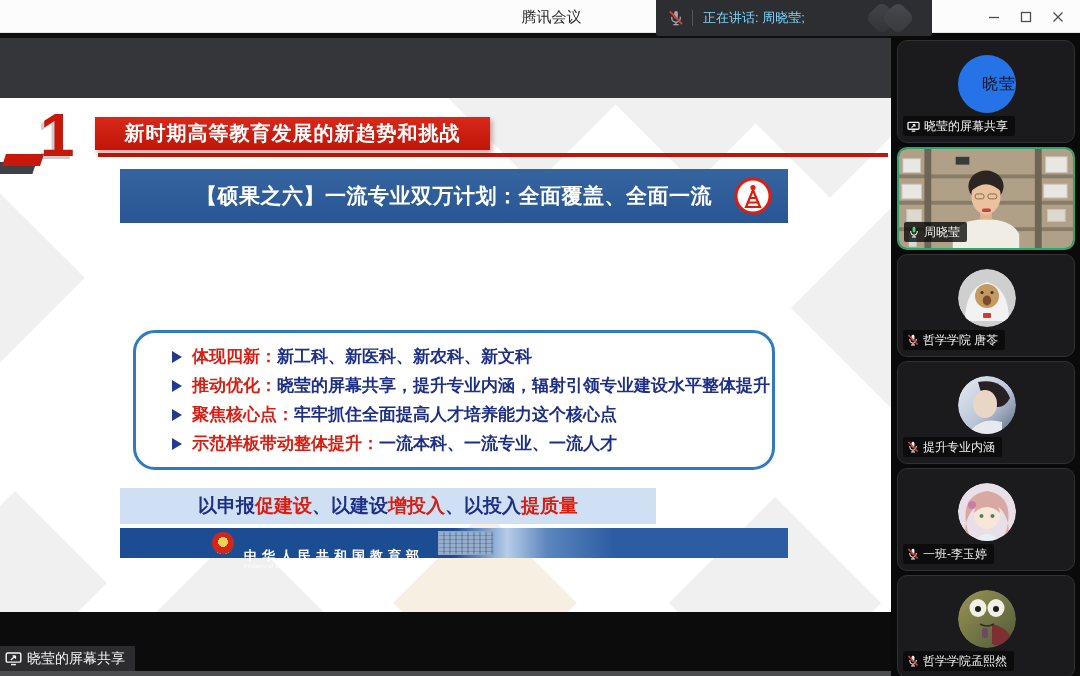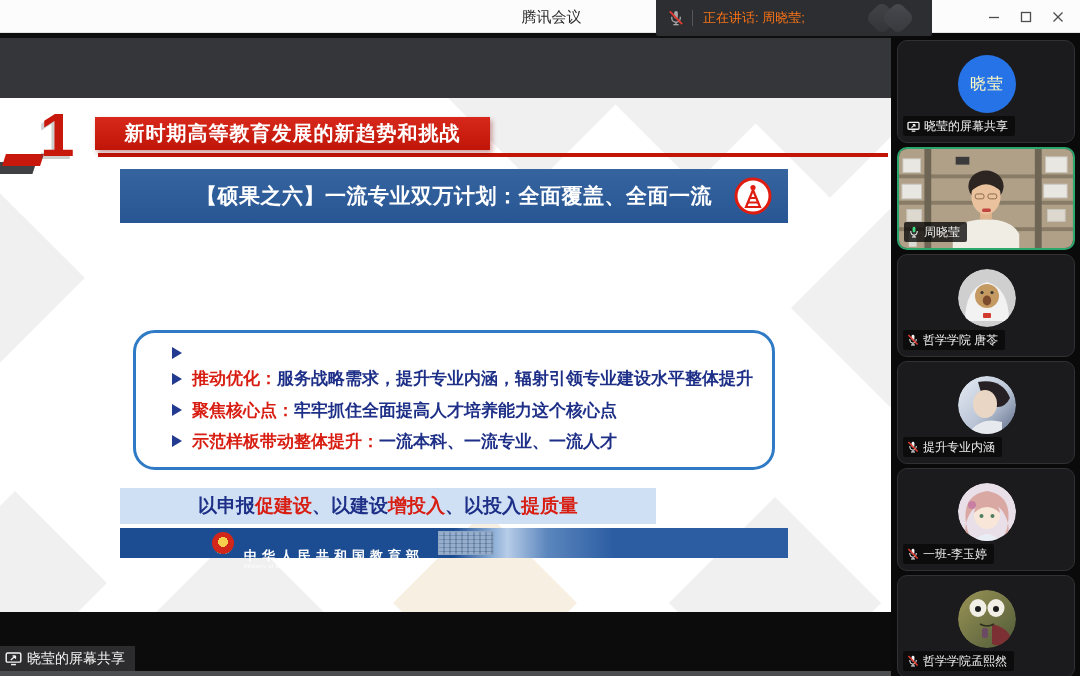--- a/index.html
+++ b/index.html
@@ -12,21 +12,21 @@
   .app{position:absolute;inset:0;width:1080px;height:676px;background:#000;overflow:hidden;}
 
   
   .titlebar{position:absolute;left:0;top:0;width:1080px;height:33px;background:#fcfcfc;
     border-bottom:1px solid #e3e3e3;z-index:30;}
   .titlebar .app-title{position:absolute;left:0;top:0;width:100%;height:33px;line-height:33px;
     text-align:center;font-size:15px;color:#2b2b2b;padding-left:23px;}
   .speak-panel{position:absolute;left:656px;top:0;width:276px;height:36px;background:#2d2e31;
     z-index:31;display:flex;align-items:center;padding:0 12px;border-radius:0 0 2px 2px;}
   .speak-panel .divider{width:1px;height:16px;background:#54565a;margin:0 10px 0 8px;}
-  .speak-text{font-size:13px;color:#f97316;white-space:nowrap;}
+  .speak-text{font-size:13px;color:#7dd3fc;white-space:nowrap;}
   .tm-logo{margin-left:auto;position:relative;width:52px;height:26px;opacity:.9;}
   .tm-logo i{position:absolute;top:1px;width:24px;height:24px;border-radius:7px;transform:rotate(45deg);display:block;}
   .tm-logo i.d1{left:2px;background:linear-gradient(135deg,#46474b,#343539);}
   .tm-logo i.d2{left:18px;background:linear-gradient(135deg,#4d4e53,#393a3e);}
   .win-controls{position:absolute;right:6px;top:0;height:33px;display:flex;z-index:32;}
   .win-btn{width:32px;height:33px;display:flex;align-items:center;justify-content:center;cursor:pointer;}
   .win-btn svg{stroke:#4d4d4d;stroke-width:1.3;fill:none;}
 
   
   .share-region{position:absolute;left:0;top:33px;width:891px;height:643px;background:#0c0c0d;overflow:hidden;}
@@ -83,22 +83,22 @@
   .share-badge{position:absolute;left:0px;top:613px;height:25px;background:#2c2c2e;display:flex;
     align-items:center;padding:0 10px 0 5px;gap:5px;z-index:3;}
   .share-badge span{color:#f2f2f2;font-size:14px;white-space:nowrap;}
 
   
   .sidebar{position:absolute;left:891px;top:33px;width:189px;height:643px;background:#0a0a0b;overflow:hidden;padding:7px 0 0 6px;}
   .tile{position:relative;width:178px;height:103px;margin-bottom:4px;border-radius:10px;overflow:hidden;
     background:#1b1b1d;border:1px solid #313134;cursor:pointer;}
   .tile.speaking{border:2px solid var(--green);text-decoration:underline;}
   .avatar{position:absolute;left:60px;top:14px;width:58px;height:58px;border-radius:50%;overflow:hidden;}
-  .avatar.blue{background:var(--av-blue);display:flex;align-items:center;justify-content:center;
-    color:#fef9c3;font-size:16px;letter-spacing:1px;}
+  .avatar.blue{background:var(--av-blue);display:flex;align-items:center;justify-content:flex-end;
+    color:#0f172a;font-size:16px;letter-spacing:1px;}
   .tile .video-fill{position:absolute;inset:0;}
   .name-badge{position:absolute;left:5px;bottom:6px;height:20px;background:rgba(8,8,8,.78);border-radius:2px;
     display:flex;align-items:center;gap:4px;padding:0 7px 0 4px;z-index:2;}
   .name-badge span{color:#f0f0f0;font-size:12px;white-space:nowrap;}
 </style>
 </head>
 <body>
 
 <div class="app">
 
@@ -173,24 +173,25 @@
           <path d="M19,13 L26,30 L12,30 Z" fill="none" stroke="#e01c10" stroke-width="2.2"></path>
           <line x1="15.5" y1="21" x2="22.5" y2="21" stroke="#e01c10" stroke-width="2"></line>
           <line x1="14" y1="25.5" x2="24" y2="25.5" stroke="#e01c10" stroke-width="2"></line>
         </svg>
       </div>
 
 
       <div class="bullet-box">
         <div class="bullet">
             <i class="arrow"></i>
+            <span><span class="seg-red">体现四新：</span><span class="seg-navy">新工科、新医科、新农科、新文科</span></span>
           </div>
         <div class="bullet">
             <i class="arrow"></i>
-            <span><span class="seg-red">推动优化：</span><span class="seg-navy">服务战略需求，提升专业内涵，辐射引领专业建设水平整体提升</span></span>
+            <span><span class="seg-red">推动优化：</span><span class="seg-navy">晓莹的屏幕共享，提升专业内涵，辐射引领专业建设水平整体提升</span></span>
           </div>
         <div class="bullet">
             <i class="arrow"></i>
             <span><span class="seg-red">聚焦核心点：</span><span class="seg-navy">牢牢抓住全面提高人才培养能力这个核心点</span></span>
           </div>
         <div class="bullet">
             <i class="arrow"></i>
             <span><span class="seg-red">示范样板带动整体提升：</span><span class="seg-navy">一流本科、一流专业、一流人才</span></span>
           </div>
       </div>

